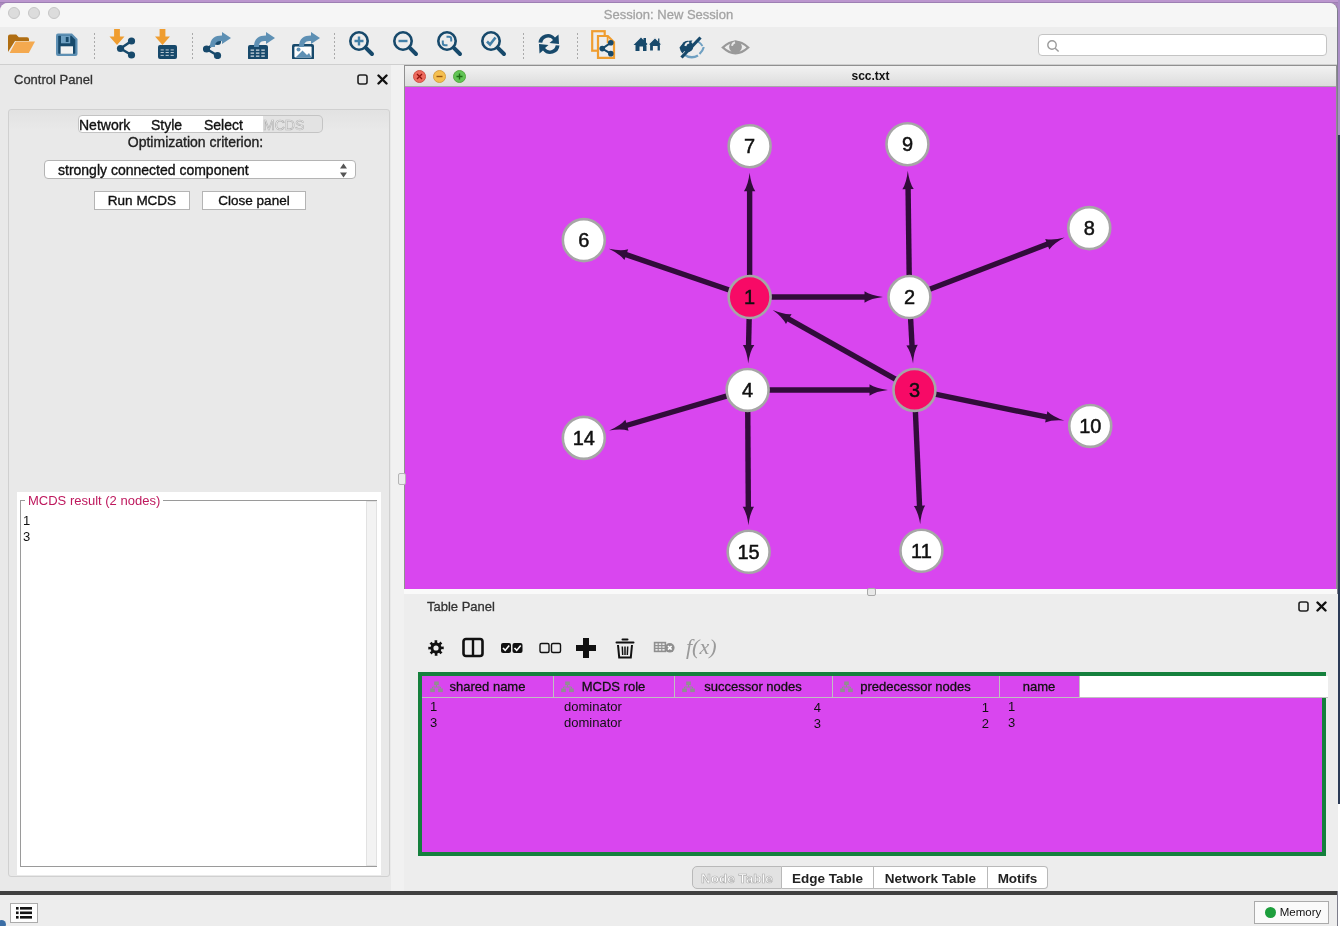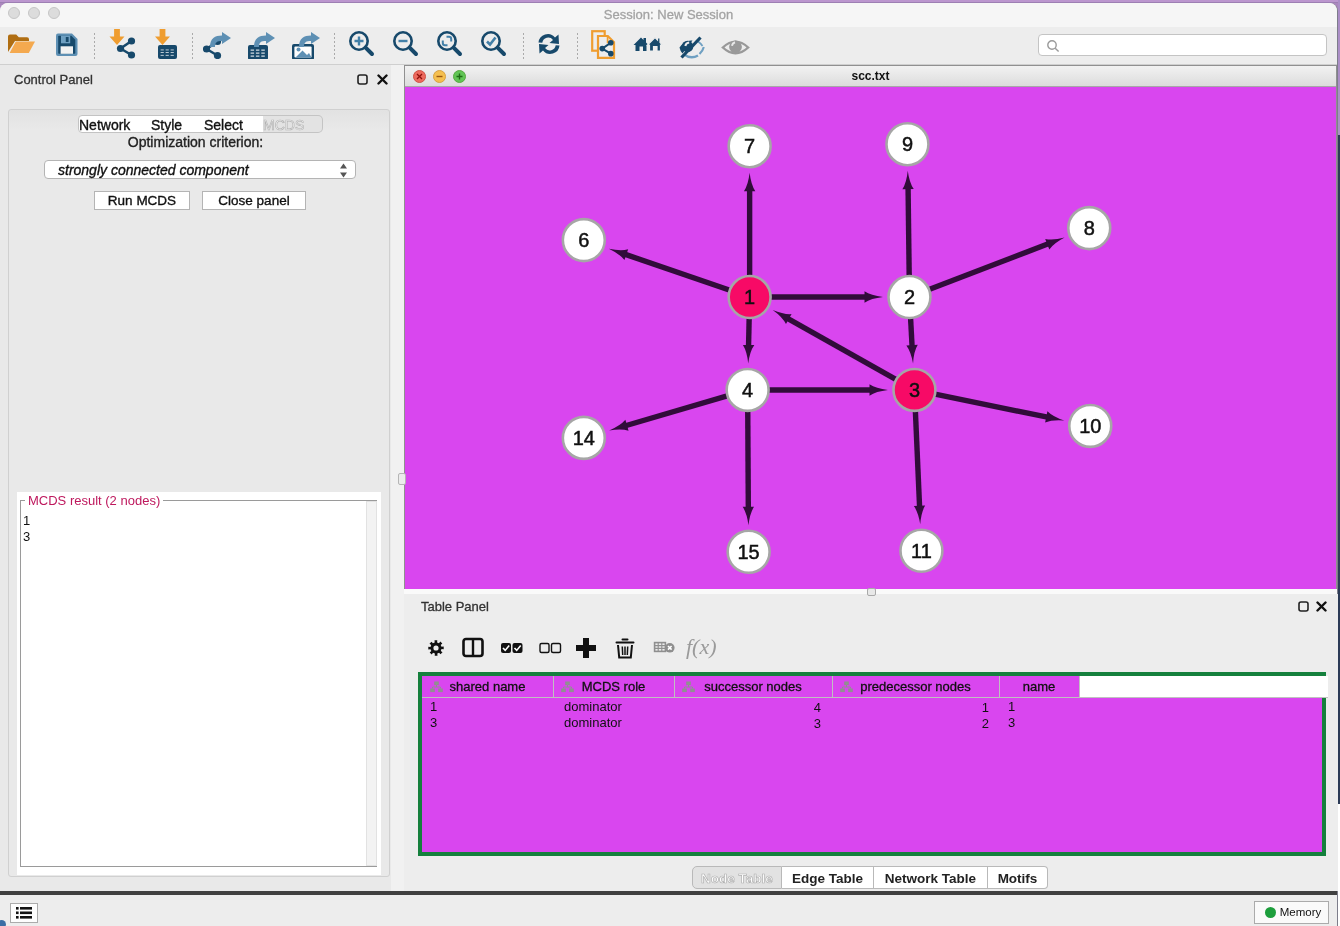--- a/index.html
+++ b/index.html
@@ -27,41 +27,41 @@
 #cpanel .phead{position:absolute;left:14px;top:7px;font-size:13px;color:#333;-webkit-text-stroke:0.3px;}
 .tabrow{position:absolute;top:34px;height:19px;font-size:14px;color:#111;z-index:5;-webkit-text-stroke:0.35px;}
 .tab{position:absolute;top:16px;height:18px;line-height:18px;text-align:left;
  background:#fff;border:1px solid #c3c3c3;border-left:none;box-sizing:border-box;}
 .tabsel{background:#e3e3e3;color:#fff;-webkit-text-stroke:0.7px #b2b2b2;border-color:#c4c4c4;}
 #cpane{position:absolute;left:8px;top:44px;width:382px;height:768px;background:linear-gradient(#e2e2e2 0px,#e9e9e9 20px,#e9e9e9);
  border:1px solid #d0d0d0;border-radius:3px;box-sizing:border-box;}
 #optlabel{position:absolute;left:0;top:69px;width:391px;text-align:center;font-size:14px;color:#222;-webkit-text-stroke:0.35px;}
 #combo{position:absolute;left:44px;top:95px;width:312px;height:19px;background:#fff;
  border:1px solid #b4b4b4;border-radius:4px;box-sizing:border-box;font-size:14px;color:#111;}
-#combo .ct{position:absolute;left:13px;top:0.5px;font-size:14px;font-style:italic;-webkit-text-stroke:0.35px;}
+#combo .ct{position:absolute;left:13px;top:0.5px;font-size:14px;-webkit-text-stroke:0.35px;}
 .btn{position:absolute;height:19px;background:#fff;border:1px solid #b4b4b4;border-radius:0;
  box-sizing:border-box;text-align:center;font-size:13.5px;color:#111;line-height:17px;-webkit-text-stroke:0.35px;}
 #mcdsbox{position:absolute;left:17px;top:427px;width:364px;height:383px;background:#fff;}
 #mcdsfs{position:absolute;left:3px;top:8px;width:357px;height:367px;
  border:1px solid #9a9a9a;box-sizing:border-box;}
 #mcdslbl{position:absolute;left:4px;top:-8px;background:#fff;padding:0 3px;font-size:13px;color:#be185d;}
 #mcdsbox .itm{position:absolute;left:6px;font-size:13px;color:#111;}
 #mcdssb{position:absolute;right:4px;top:9px;width:11px;height:365px;background:#f3f3f3;border:1px solid #e2e2e2;box-sizing:border-box;}
 
 #netwin{position:absolute;left:404px;top:62px;width:933px;height:524px;background:#d946ef;
  border:1px solid #909090;border-bottom:none;box-sizing:border-box;padding-left:44px;}
 #nettb{position:absolute;left:0;top:0;width:100%;height:21px;
  background:linear-gradient(#f2f2f2,#dcdcdc);border-bottom:1px solid #a8a8a8;box-sizing:border-box;}
 #nettitle{position:absolute;left:0;top:3px;width:100%;text-align:center;font-size:12px;color:#111;font-weight:bold;}
 .mtl{position:absolute;top:4px;width:13px;height:13px;border-radius:50%;box-sizing:border-box;}
 
 #graph{position:absolute;left:0;top:19px;width:931px;height:503px;}
 
 #tpanel{position:absolute;left:404px;top:591px;width:934px;height:297px;background:#ededed;}
-#tpanel .phead{position:absolute;left:17px;top:5px;font-size:13px;color:#333;-webkit-text-stroke:0.3px;}
+#tpanel .phead{position:absolute;left:23px;top:5px;font-size:13px;color:#333;-webkit-text-stroke:0.3px;}
 #ttool{position:absolute;left:14px;top:26px;width:905px;height:40px;}
 #ttable{position:absolute;left:14px;top:78px;width:908px;height:184px;background:#d946ef;
  border:4px solid #15803d;box-sizing:border-box;padding-left:43px;}
 #thead{position:absolute;left:0;top:0;height:22px;background:#ededed;font-size:13px;color:#111;}
 .th{position:absolute;top:0;height:22px;border-right:1px solid #c0c0c0;border-bottom:1px solid #c0c0c0;box-sizing:border-box;text-align:center;line-height:22px;-webkit-text-stroke:0.3px;}
 .td{position:absolute;font-size:13px;color:#111;height:16px;line-height:16px;}
 #btabs{position:absolute;left:288px;top:272px;height:23px;font-size:13.5px;font-weight:bold;color:#222;}
 .btab{position:absolute;top:0;height:23px;line-height:23px;text-align:center;background:#fff;
  border:1px solid #b9b9b9;border-left:none;box-sizing:border-box;}
 

